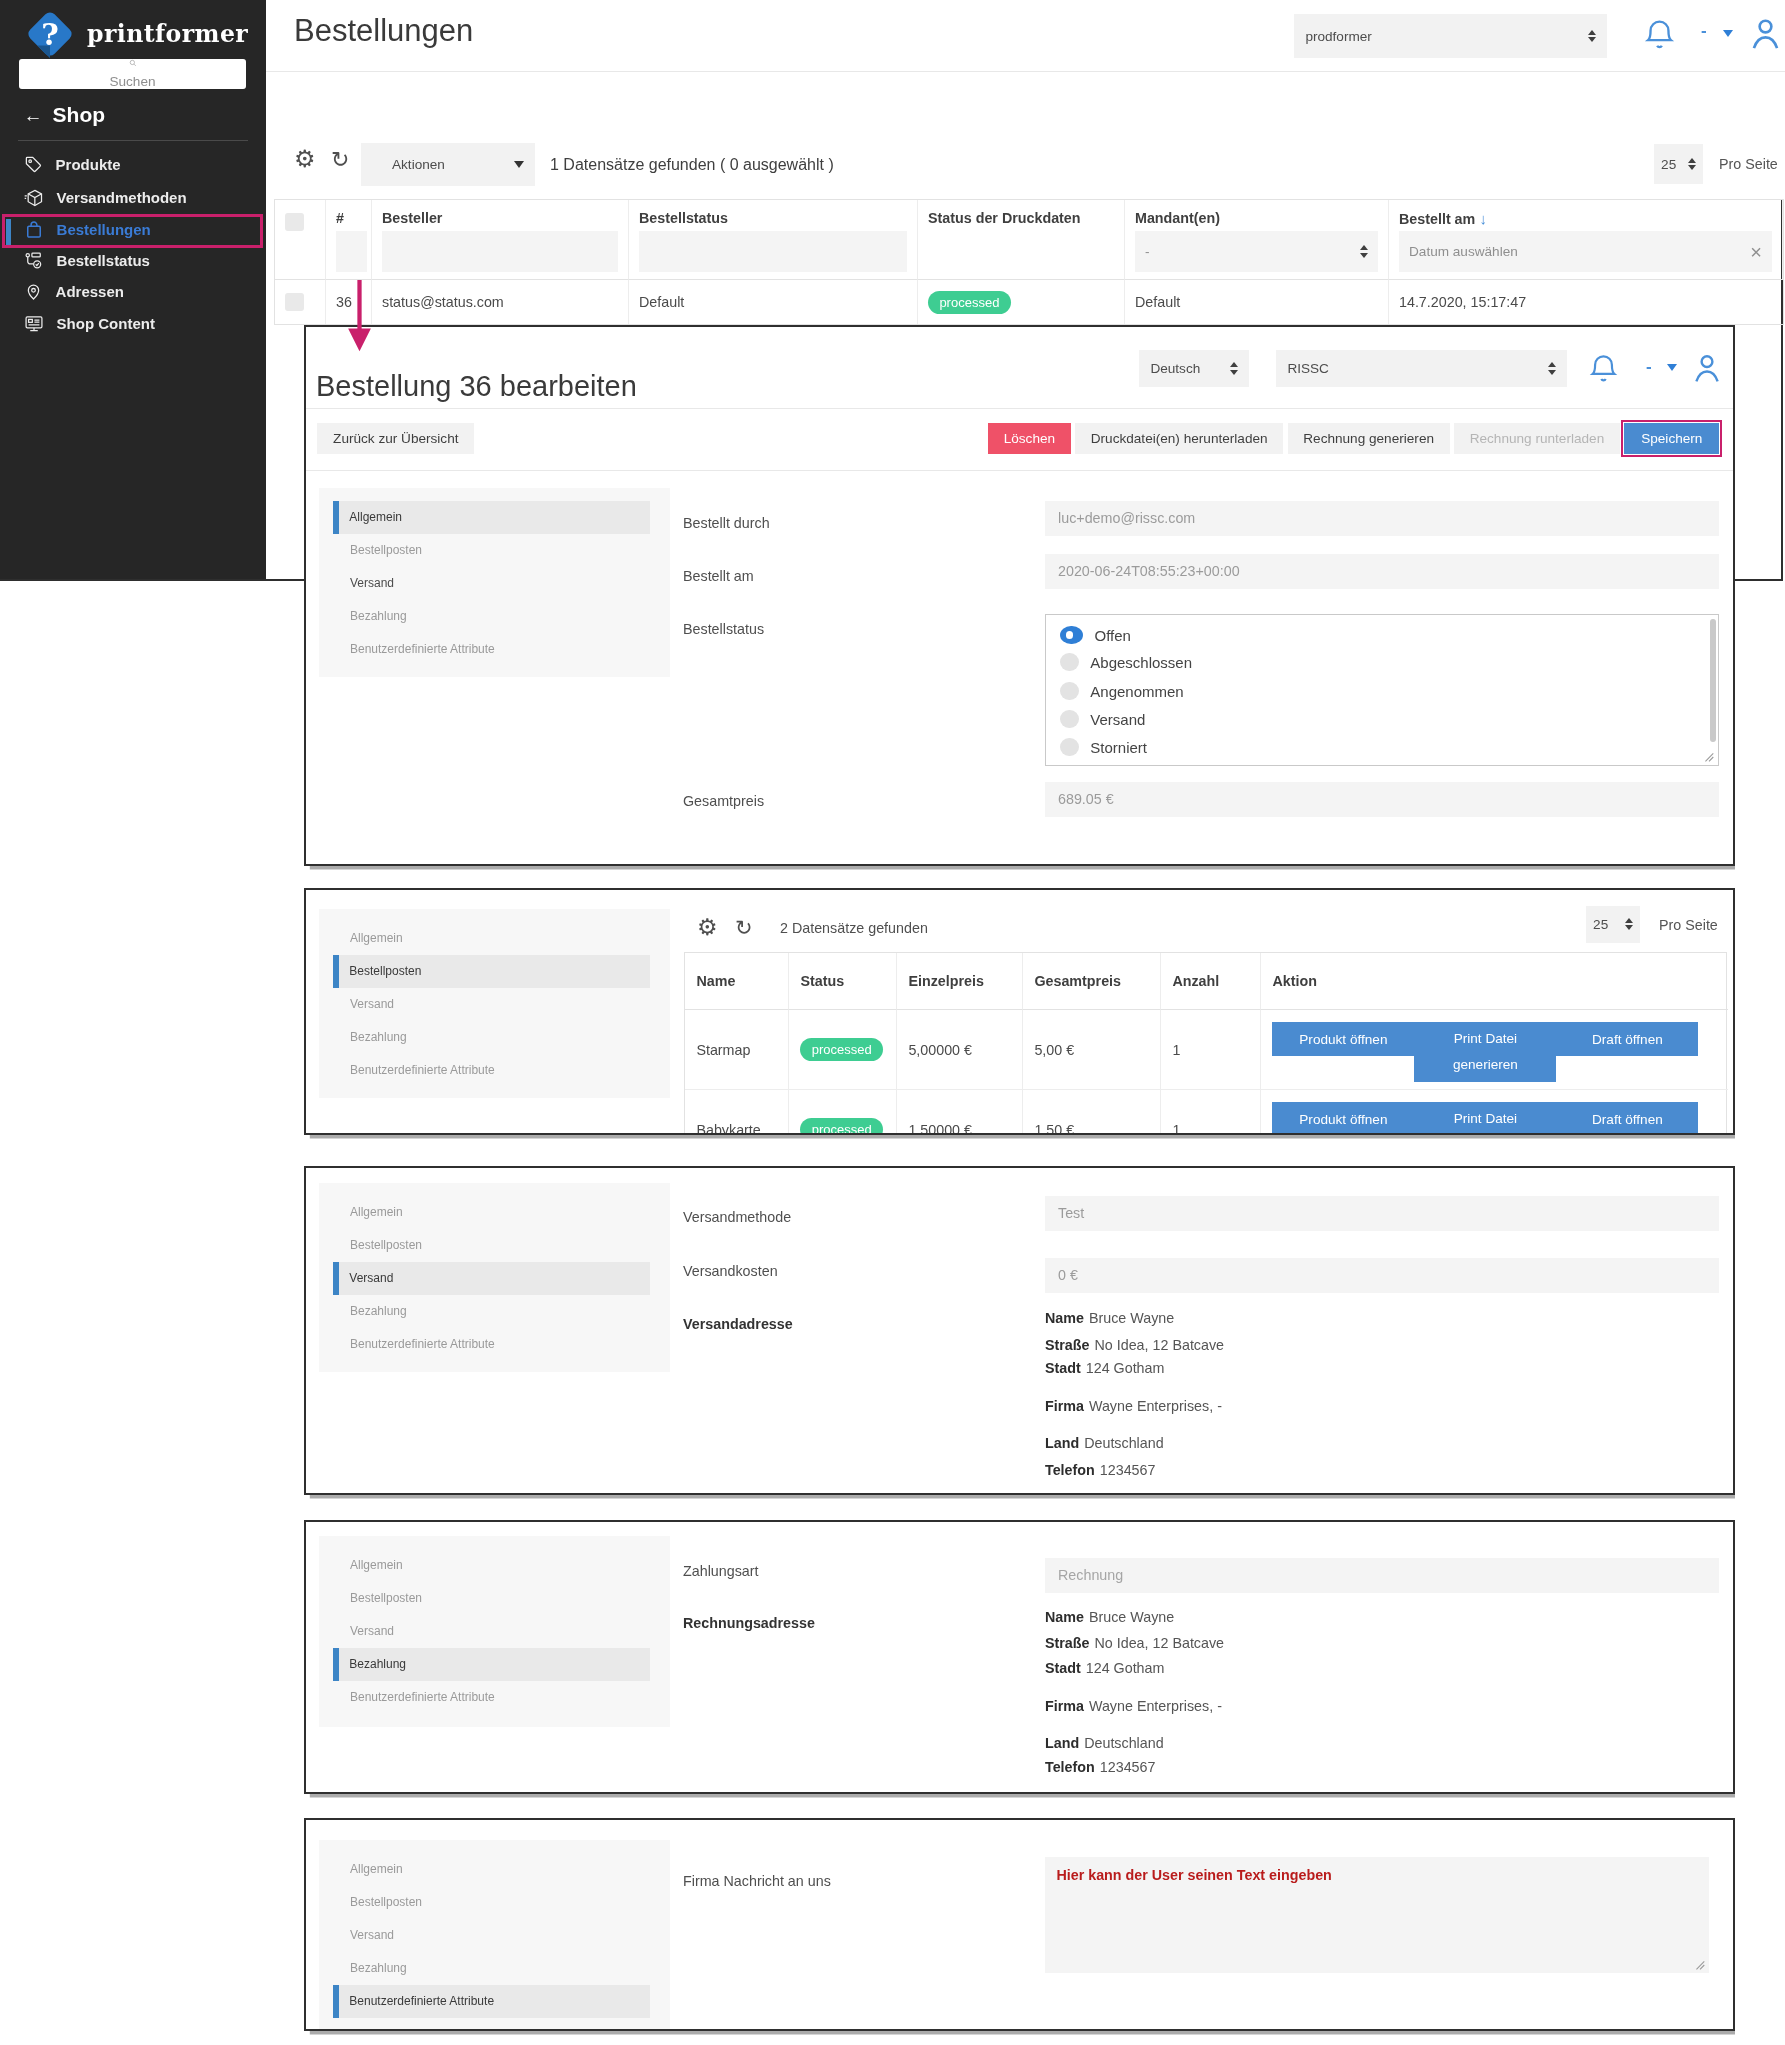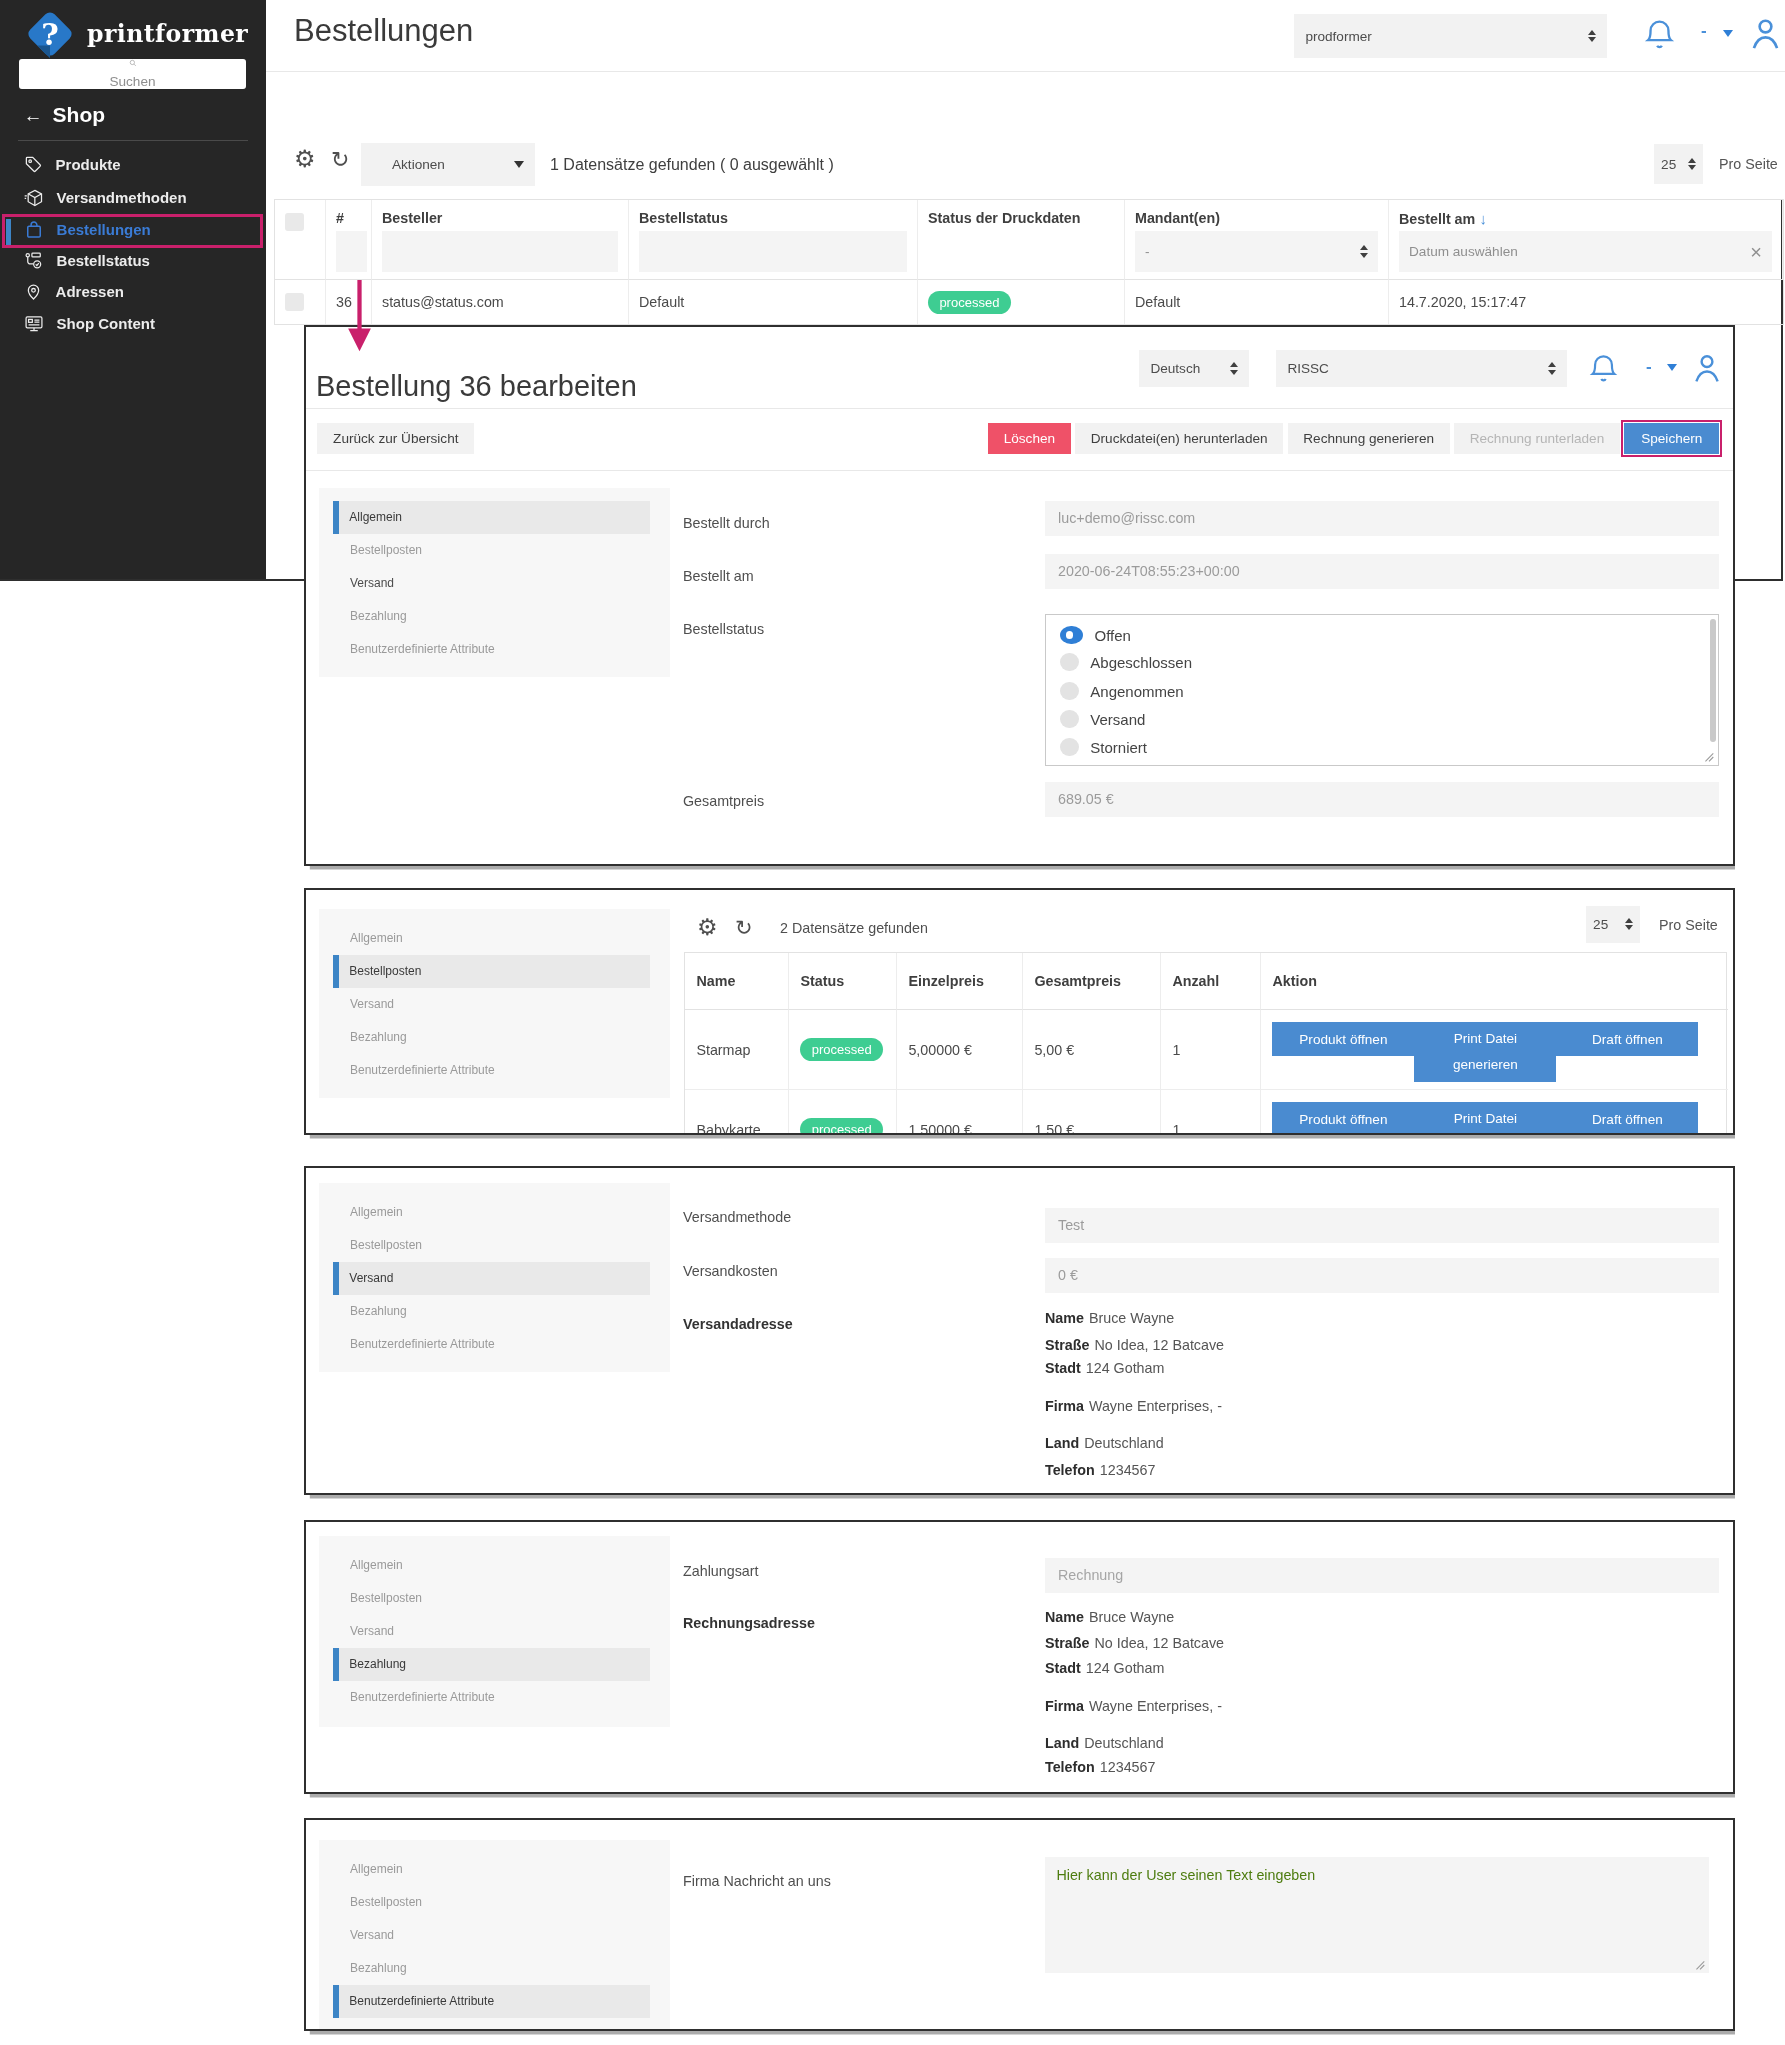--- a/index.html
+++ b/index.html
@@ -92,22 +92,22 @@
          padding:0 11.4px;box-sizing:border-box;font-size:14.3px;font-weight:700;color:#3f3f3f;}
   .pt-rc{height:80px;border-right:0.7px solid #ededed;border-bottom:0.7px solid #ededed;display:flex;align-items:center;
          padding:0 11.4px;box-sizing:border-box;font-size:14.3px;color:#4a4a4a;}
   .pt-hc:nth-child(6n),.pt-rc:nth-child(6n){border-right:none;}
   .act-cell{align-items:flex-start !important;padding-top:12px !important;}
   .act-row{display:flex;align-items:flex-start;}
   .act-btn{width:142px;background:#4a8bd0;color:#fff;font-size:13.6px;display:flex;align-items:center;
            justify-content:center;text-align:center;height:34px;box-sizing:border-box;}
   .act-btn.tall{height:60px;padding:0 20px;line-height:1.9;}
   
-  .msgarea{position:absolute;left:739px;width:664px;background:#f4f4f4;color:#4d7c0f;font-size:14.3px;
-           padding:10px 11.4px;box-sizing:border-box;}
+  .msgarea{position:absolute;left:739px;width:664px;background:#f4f4f4;color:#b91c1c;font-size:14.3px;
+           padding:10px 11.4px;box-sizing:border-box;font-weight:bold;}
   
   #arrow{position:absolute;left:341px;top:280px;z-index:6;}
   .icon-btn{cursor:pointer;}
 </style>
 </head>
 <body>
 
 <div id="canvas">
 
   <div id="app-bottom-border"></div>
@@ -402,21 +402,21 @@
 
   <section class="panel" style="top:1166px;height:329px;">
     <nav class="nav" style="top:15px;height:189px;">
       <div class="ni">Allgemein</div>
       <div class="ni">Bestellposten</div>
       <div class="ni on">Versand</div>
       <div class="ni">Bezahlung</div>
       <div class="ni">Benutzerdefinierte Attribute</div>
     </nav>
     <span class="flabel" style="top:41px;">Versandmethode</span>
-    <div class="fld" style="top:40px;">Test</div>
+    <div class="fld" style="top:28px;">Test</div>
     <span class="flabel" style="top:95px;">Versandkosten</span>
     <div class="fld" style="top:90px;">0 €</div>
     <span class="flabel bold" style="top:148px;">Versandadresse</span>
     <div class="addr" style="top:142px;"><b>Name</b><span>Bruce Wayne</span></div>
     <div class="addr" style="top:169px;"><b>Straße</b><span>No Idea, 12 Batcave</span></div>
     <div class="addr" style="top:192px;"><b>Stadt</b><span>124 Gotham</span></div>
     <div class="addr" style="top:230px;"><b>Firma</b><span>Wayne Enterprises, -</span></div>
     <div class="addr" style="top:267px;"><b>Land</b><span>Deutschland</span></div>
     <div class="addr" style="top:294px;"><b>Telefon</b><span>1234567</span></div>
   </section>

